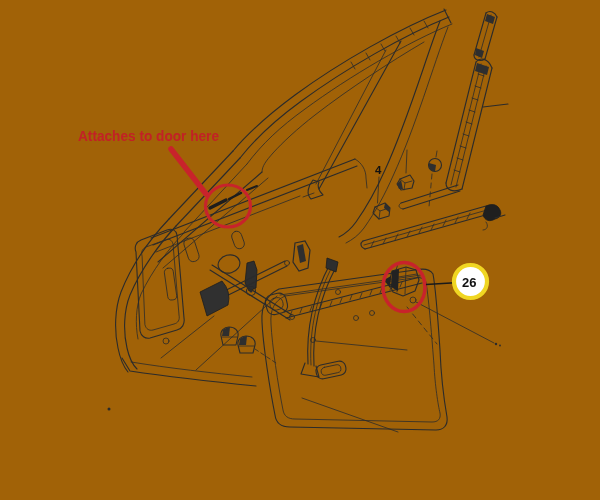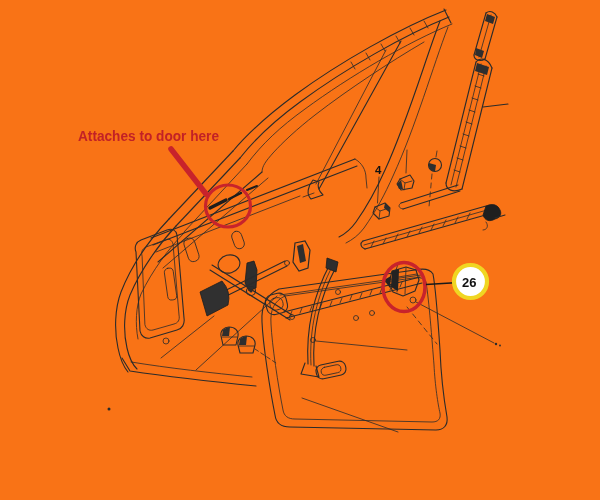--- a/index.html
+++ b/index.html
@@ -1,19 +1,19 @@
 <!DOCTYPE html>
 <html><head>
 <meta charset="utf-8">
 <style>
   html,body{margin:0;padding:0;background:#ffffff;}
   .canvas{
     position:relative;
     width:600px;height:500px;
-    background:#f97316;
+    background:#a16207;
     overflow:hidden;
     font-family:"Liberation Sans", sans-serif;
   }
   svg{display:block;}
   .ink{stroke:#2b2b2b;fill:none;stroke-linecap:round;stroke-linejoin:round;}
   .thin{stroke-width:0.8;}
   .std{stroke-width:1.1;}
   .fillink{fill:#2b2b2b;stroke:none;}
   .annot-text{font-weight:bold;font-size:15.5px;}
   .callout-num{font-weight:bold;font-size:13px;}

